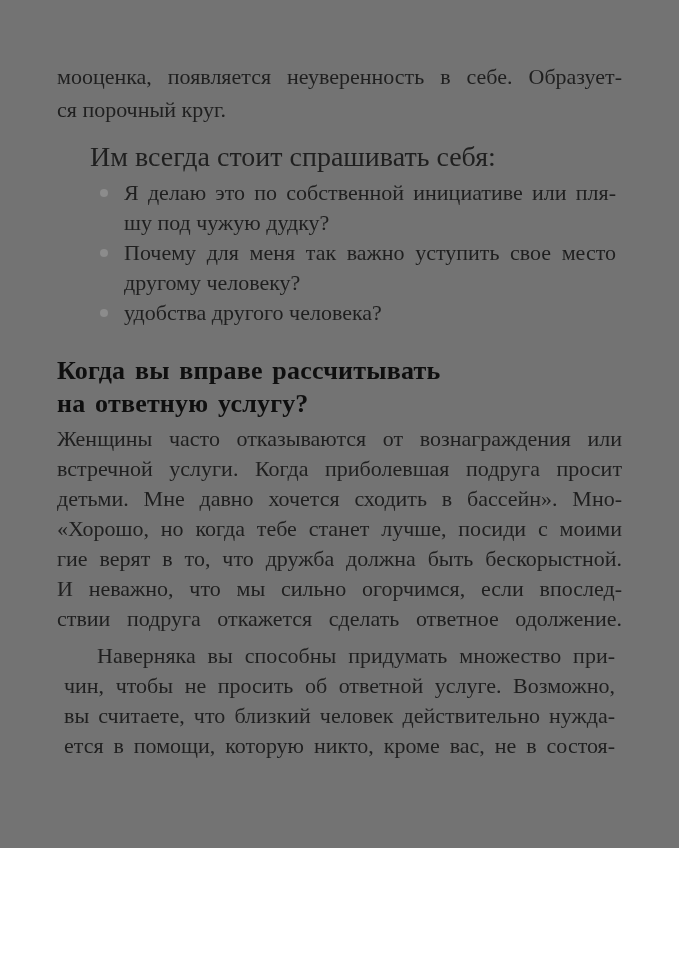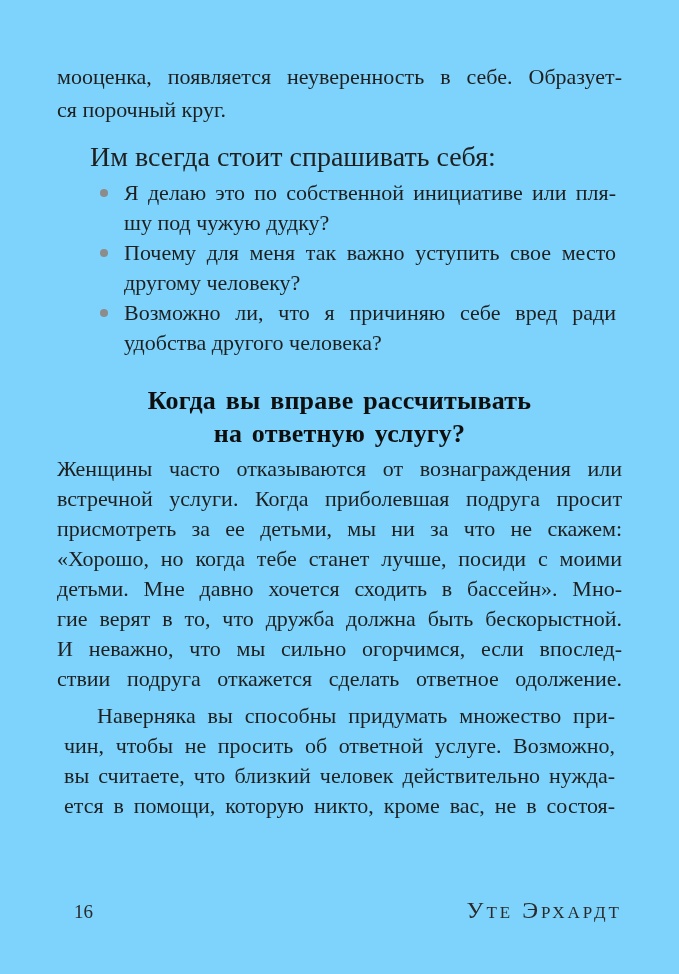--- a/index.html
+++ b/index.html
@@ -4,22 +4,22 @@
 <style>
   html, body {
     margin: 0;
     padding: 0;
     background: #ffffff;
     font-family: "Liberation Serif", "DejaVu Serif", serif;
   }
   .page {
     position: relative;
     width: 679px;
-    height: 974px;
-    background: #7dd3fc;
+    height: 848px;
+    background: #737373;
     overflow: hidden;
     color: #1f1f1f;
   }
   .content {
     position: absolute;
     left: 57px;
     top: 0;
     width: 565px;
     padding-top: 60px;
   }
@@ -65,21 +65,21 @@
     margin: 26px 0 0 0;
     font-size: 26px;
     font-weight: bold;
     color: #0f0f0f;
     word-spacing: 3px;
     letter-spacing: 0.2px;
   }
   h2.heading .hline {
     display: block;
     line-height: 33px;
-    text-align: center;
+    text-align: left;
     white-space: nowrap;
   }
   .body-para { margin: 4px 0 0 0; }
   .body-para .line { line-height: 30px; }
   .body-para-2 { margin: 7px; }
   .body-para-2 .line { line-height: 30px; }
   .indent-first { text-indent: 33px; }
   .footer {
     position: absolute;
     left: 74px;
@@ -117,36 +117,34 @@
         <span class="line just">Я делаю это по собственной инициативе или пля-</span>
         <span class="line">шу под чужую дудку?</span>
       </li>
       <li>
         <span class="dot"></span>
         <span class="line just">Почему для меня так важно уступить свое место</span>
         <span class="line">другому человеку?</span>
       </li>
       <li>
         <span class="dot"></span>
-        <span class="line just">Возможно ли, что я причиняю себе вред ради</span>
         <span class="line">удобства другого человека?</span>
       </li>
     </ul>
 
     <h2 class="heading">
       <span class="hline">Когда вы вправе рассчитывать</span>
       <span class="hline">на ответную услугу?</span>
     </h2>
 
     <p class="para body-para">
       <span class="line just">Женщины часто отказываются от вознаграждения или</span>
       <span class="line just">встречной услуги. Когда приболевшая подруга просит</span>
-      <span class="line just">присмотреть за ее детьми, мы ни за что не скажем:</span>
+      <span class="line just">детьми. Мне давно хочется сходить в бассейн». Мно-</span>
       <span class="line just">«Хорошо, но когда тебе станет лучше, посиди с моими</span>
-      <span class="line just">детьми. Мне давно хочется сходить в бассейн». Мно-</span>
       <span class="line just">гие верят в то, что дружба должна быть бескорыстной.</span>
       <span class="line just">И неважно, что мы сильно огорчимся, если впослед-</span>
       <span class="line just">ствии подруга откажется сделать ответное одолжение.</span>
     </p>
 
     <p class="para body-para-2">
       <span class="line just indent-first">Наверняка вы способны придумать множество при-</span>
       <span class="line just">чин, чтобы не просить об ответной услуге. Возможно,</span>
       <span class="line just">вы считаете, что близкий человек действительно нужда-</span>
       <span class="line just">ется в помощи, которую никто, кроме вас, не в состоя-</span>

